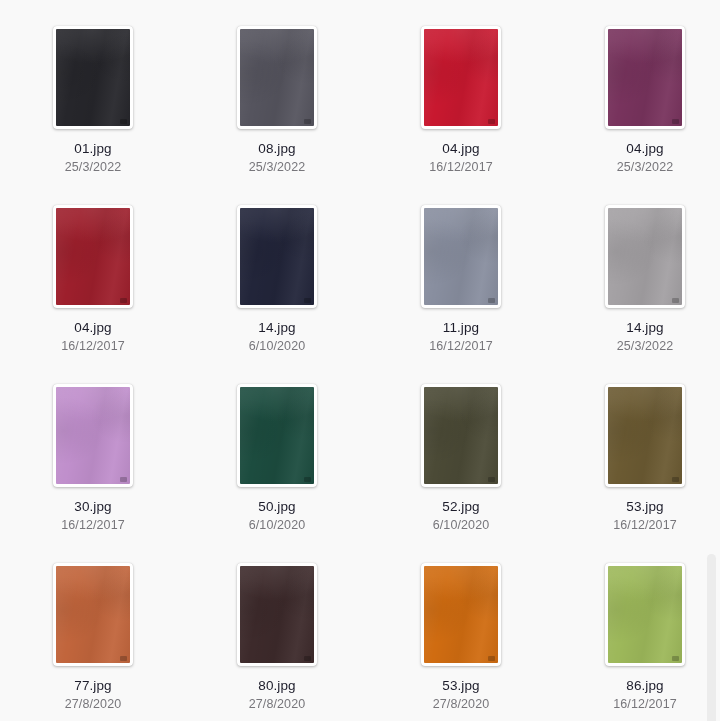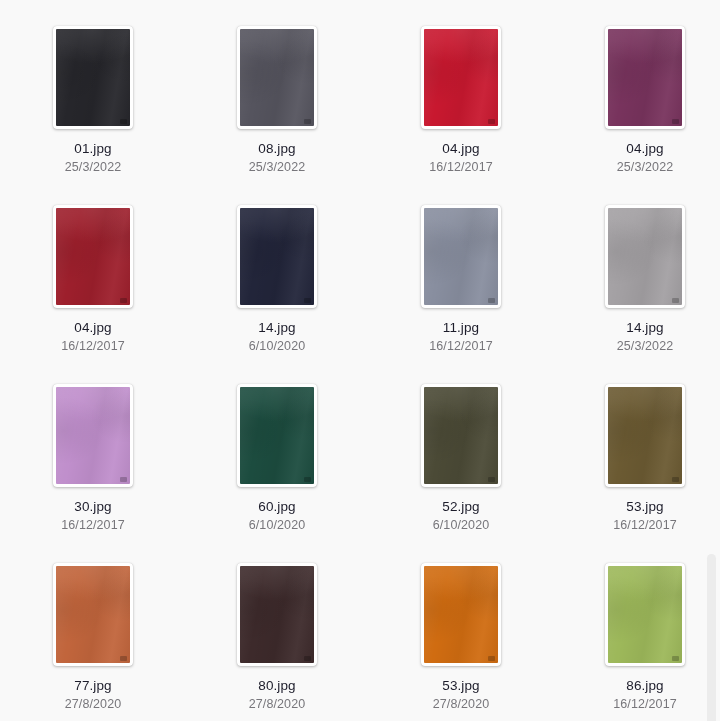--- a/index.html
+++ b/index.html
@@ -175,21 +175,21 @@
       <div class="thumb-frame">
         <div class="thumb-swatch" style="background: rgb(192, 143, 204);"></div>
       </div>
       <div class="file-name">30.jpg</div>
       <div class="file-date">16/12/2017</div>
     </div>
     <div class="file-tile">
       <div class="thumb-frame">
         <div class="thumb-swatch" style="background: rgb(28, 76, 63);"></div>
       </div>
-      <div class="file-name">60.jpg</div>
+      <div class="file-name">50.jpg</div>
       <div class="file-date">6/10/2020</div>
     </div>
     <div class="file-tile">
       <div class="thumb-frame">
         <div class="thumb-swatch" style="background: rgb(75, 74, 54);"></div>
       </div>
       <div class="file-name">52.jpg</div>
       <div class="file-date">6/10/2020</div>
     </div>
     <div class="file-tile">

